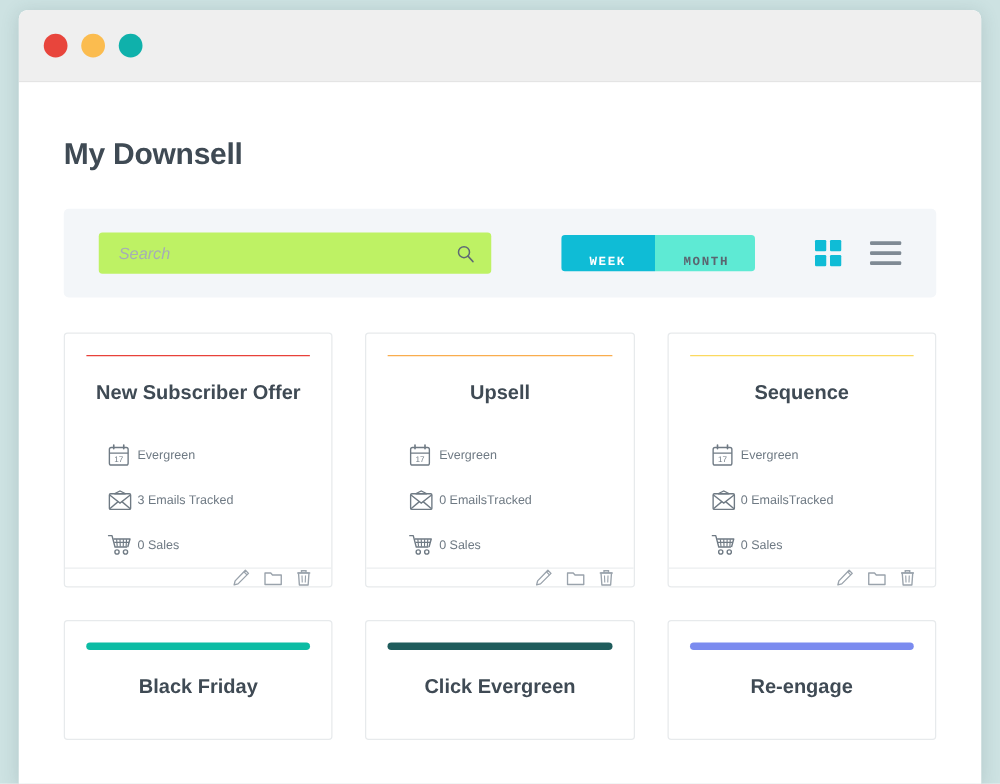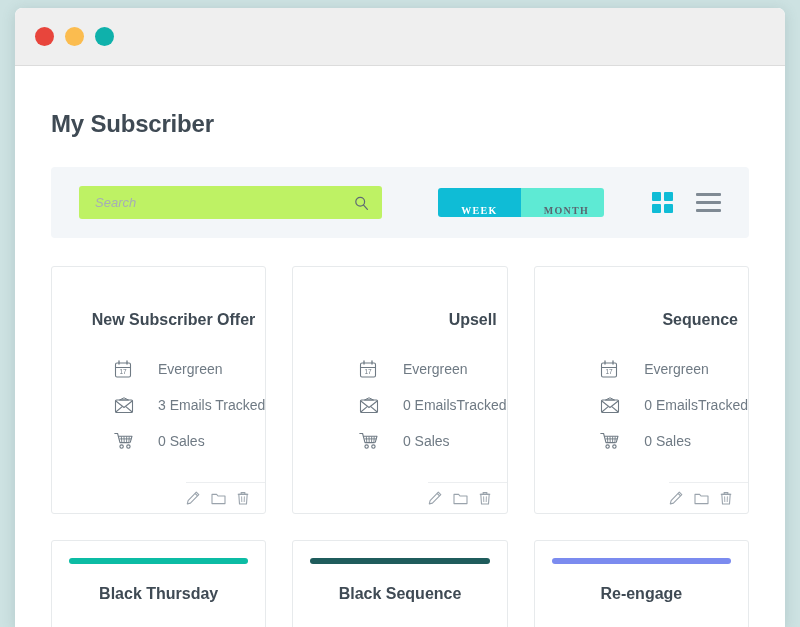--- a/index.html
+++ b/index.html
@@ -112,21 +112,21 @@
   #period-toggle {
     display: flex;
     margin-left: 56px;
     border-radius: 3px;
     overflow: hidden;
     height: 29px;
   }
 
   .period-btn {
     border: none;
-    font-family: Liberation Serif, serif;
+    font-family: Liberation Mono, monospace;
     font-size: 10px;
     font-weight: bold;
     letter-spacing: 1.3px;
     padding: 0 23px;
     cursor: pointer;
     height: 45px;
   }
   .period-btn.active { background: #0fbcd6; color: #ffffff; }
   .period-btn.inactive { background: #5eead4; color: #5a6570; }
 
@@ -157,21 +157,21 @@
   }
 
   .campaign-card {
     background: #ffffff;
     border: 1px solid #e7eaec;
     border-radius: 3px;
     display: flex;
     flex-direction: column;
     overflow: hidden;
   }
-  .campaign-card.full { height: 248px; align-items: flex-end; }
+  .campaign-card.full { height: 204px; }
   .campaign-card.partial { height: 96px; }
 
   .card-accent {
     height: 6px;
     border-radius: 3px;
     margin: 17px 17px 0 17px;
   }
 
   .card-title {
     text-align: center;
@@ -190,23 +190,23 @@
 
   .stat-row {
     display: flex;
     align-items: center;
     height: 36px;
   }
 
   .stat-icon { width: 24px; line-height: 0; flex-shrink: 0; }
 
   .stat-label {
-    font-size: 14px;
+    font-size: 10px;
     color: #6f7a84;
-    margin-left: 20px;
+    margin-left: 0;
     white-space: nowrap;
   }
 
   .card-footer {
     border-top: 1px solid #eceef0;
     height: 31px;
     display: flex;
     align-items: center;
     justify-content: flex-end;
     padding-right: 16px;
@@ -221,21 +221,21 @@
 <div id="browser-window">
 
   <div id="titlebar">
     <span class="traffic-dot" style="background: rgb(232, 69, 60);"></span>
     <span class="traffic-dot" style="background: rgb(251, 188, 79);"></span>
     <span class="traffic-dot" style="background: rgb(15, 177, 171);"></span>
   </div>
 
   <div id="page-content">
 
-    <h1 id="page-title">My Subscriber</h1>
+    <h1 id="page-title">My Downsell</h1>
 
     <div id="toolbar">
 
       <div id="search-wrap">
         <input id="search-input" type="text" placeholder="Search" style="">
         <span id="search-icon">
           <svg width="15" height="15" viewBox="0 0 15 15">
             <circle cx="6.2" cy="6.2" r="4.4" fill="none" stroke="#5f6a74" stroke-width="1.2"></circle>
             <line x1="9.4" y1="9.4" x2="13.4" y2="13.8" stroke="#5f6a74" stroke-width="1.2" stroke-linecap="round"></line>
           </svg>
@@ -434,27 +434,27 @@
     <line x1="0.8" y1="3.3" x2="11.2" y2="3.3" stroke="#9aa3ac" stroke-width="1.2"></line>
     <path d="M4.2 3.3 V1.6 H7.8 V3.3" fill="none" stroke="#9aa3ac" stroke-width="1.1"></path>
     <line x1="4.6" y1="5.4" x2="4.8" y2="11" stroke="#9aa3ac" stroke-width="0.9"></line>
     <line x1="7.4" y1="5.4" x2="7.2" y2="11" stroke="#9aa3ac" stroke-width="0.9"></line>
                 </svg></span></button>
           </div>
   </div>
 
   <div class="campaign-card partial">
     <div class="card-accent" style="background: rgb(12, 188, 164);"></div>
-    <div class="card-title">Black Thursday</div>
+    <div class="card-title">Black Friday</div>
 
   </div>
 
   <div class="campaign-card partial">
     <div class="card-accent" style="background: rgb(31, 92, 92);"></div>
-    <div class="card-title">Black Sequence</div>
+    <div class="card-title">Click Evergreen</div>
 
   </div>
 
   <div class="campaign-card partial">
     <div class="card-accent" style="background: rgb(123, 139, 239);"></div>
     <div class="card-title">Re-engage</div>
 
   </div>
 </div>
 

